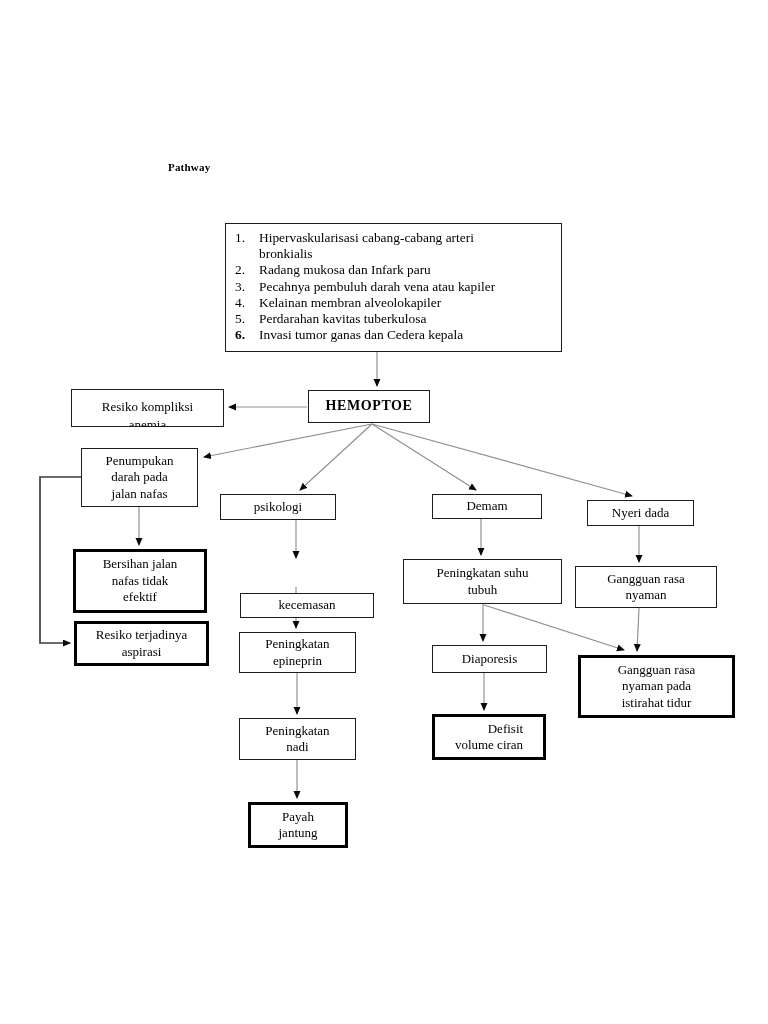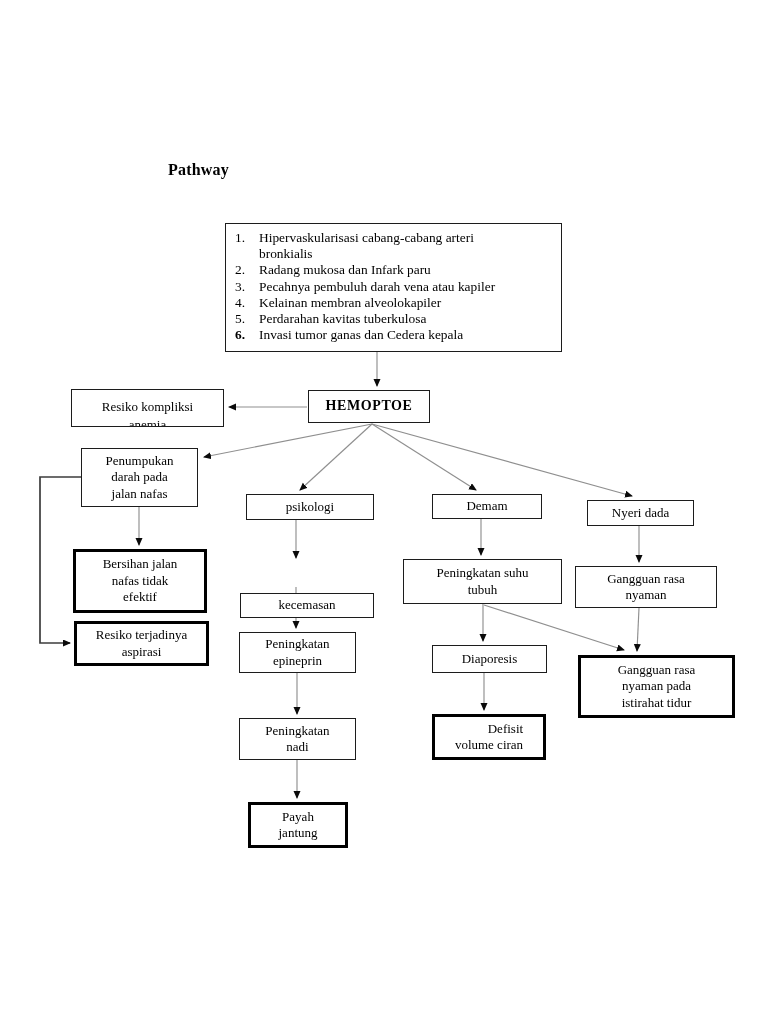--- a/index.html
+++ b/index.html
@@ -3,21 +3,21 @@
 <meta charset="utf-8">
 <style>
   html,body{margin:0;padding:0;}
   body{
     width:768px;height:1024px;background:#ffffff;
     font-family:"Liberation Serif","DejaVu Serif",serif;color:#000;
   }
   .page{position:relative;width:768px;height:1024px;overflow:hidden;background:#ffffff;}
   .title{
     position:absolute;left:168px;top:161px;
-    font-size:16px;font-weight:bold;letter-spacing:.2px;
+    font-size:11px;font-weight:bold;letter-spacing:.2px;
   }
   
   .causes{
     position:absolute;left:225px;top:223px;width:337px;height:129px;
     border:1.5px solid #1c1c1c;box-sizing:border-box;
     padding:6px 4px 0 9px;font-size:13.4px;line-height:16.2px;
   }
   .cause{display:flex;}
   .cause .num{width:24px;flex:none;}
   .cause .txt{white-space:pre-line;}
@@ -108,21 +108,21 @@
 darah pada
 jalan nafas</div>
 
   <div class="node thick" style="left:73px;top:549px;width:134px;height:64px;">Bersihan jalan
 nafas tidak
 efektif</div>
 
   <div class="node thick" style="left:74px;top:621px;width:135px;height:45px;">Resiko terjadinya
 aspirasi</div>
 
-  <div class="node" style="left:246px;top:494px;width:128px;height:26px;">psikologi</div>
+  <div class="node" style="left:220px;top:494px;width:116px;height:26px;">psikologi</div>
 
   <div class="node" style="left:240px;top:576px;width:134px;height:25px;margin-top:17px;">kecemasan</div>
 
   <div class="node" style="left:239px;top:632px;width:117px;height:41px;">Peningkatan
 epineprin</div>
 
   <div class="node" style="left:239px;top:718px;width:117px;height:42px;">Peningkatan
 nadi</div>
 
   <div class="node thick" style="left:248px;top:802px;width:100px;height:46px;">Payah

